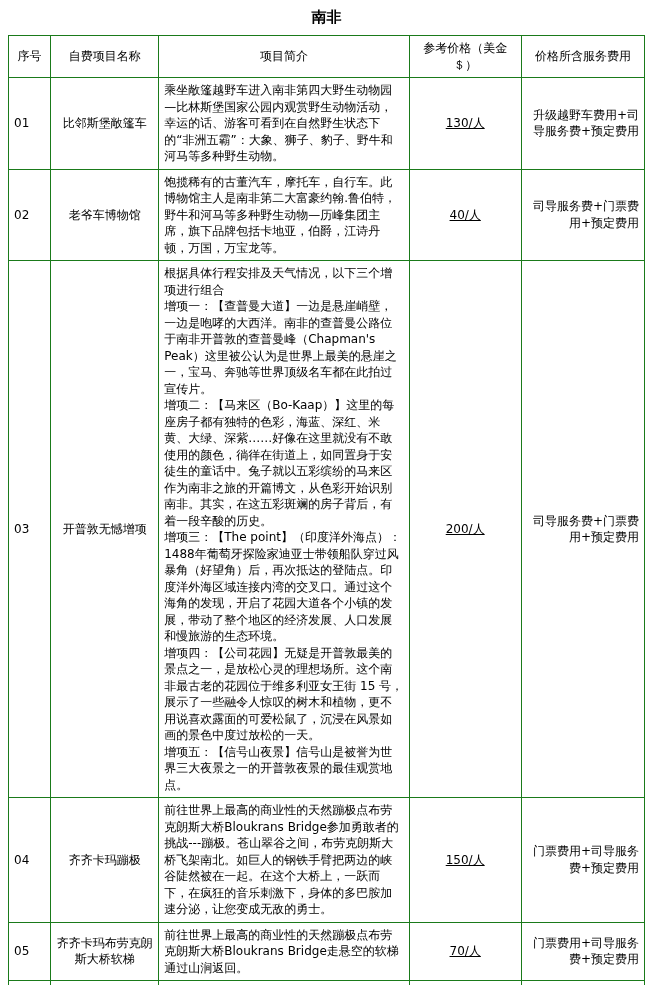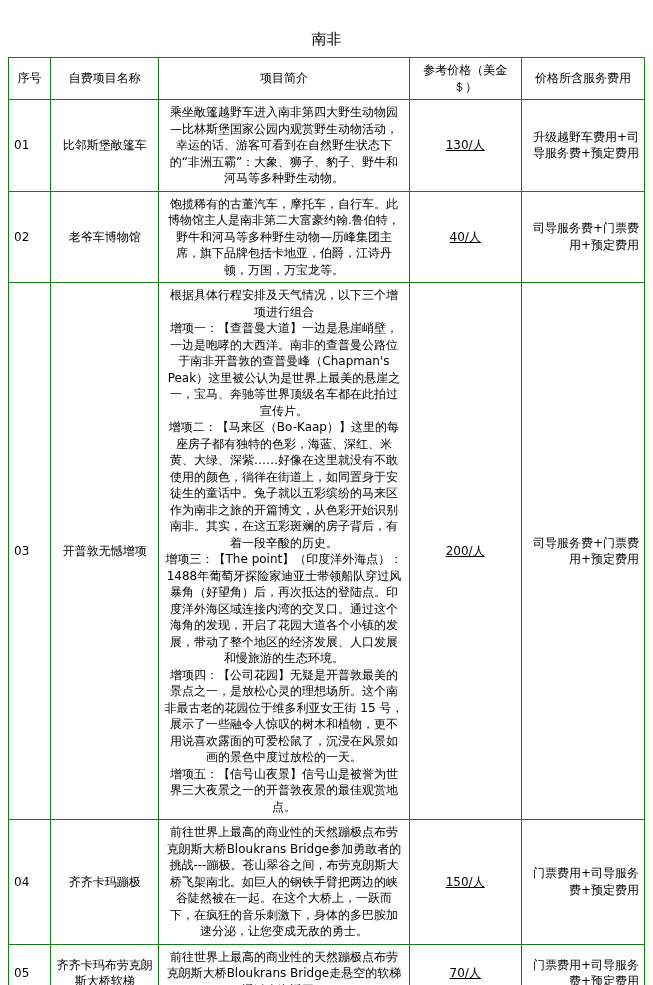--- a/index.html
+++ b/index.html
@@ -18,22 +18,21 @@
     position: relative;
     background: #ffffff;
     box-sizing: border-box;
     padding: 0;
   }
   .doc-title {
     text-align: center;
     font-size: 15px;
     line-height: 28px;
     padding: 3px 0 4px 0;
-    font-weight: normal;
-    margin-top: 22px;
+    font-weight: bold;
   }
   table.main {
     border-collapse: collapse;
     width: 637px;
     margin: 0 8px;
     table-layout: fixed;
   }
   table.main td, table.main th {
     border: 1px solid #1a7a1a;
     vertical-align: middle;
@@ -55,21 +54,21 @@
 
   td.cell-no {
     text-align: left;
     font-size: 12.5px;
   }
   td.cell-name {
     text-align: center;
     font-size: 12.5px;
   }
   td.cell-desc {
-    text-align: center;
+    text-align: left;
     letter-spacing: 0px;
   }
   td.cell-price {
     text-align: center;
     font-size: 12.5px;
     text-decoration: underline;
   }
   td.cell-fee {
     text-align: right;
   }

